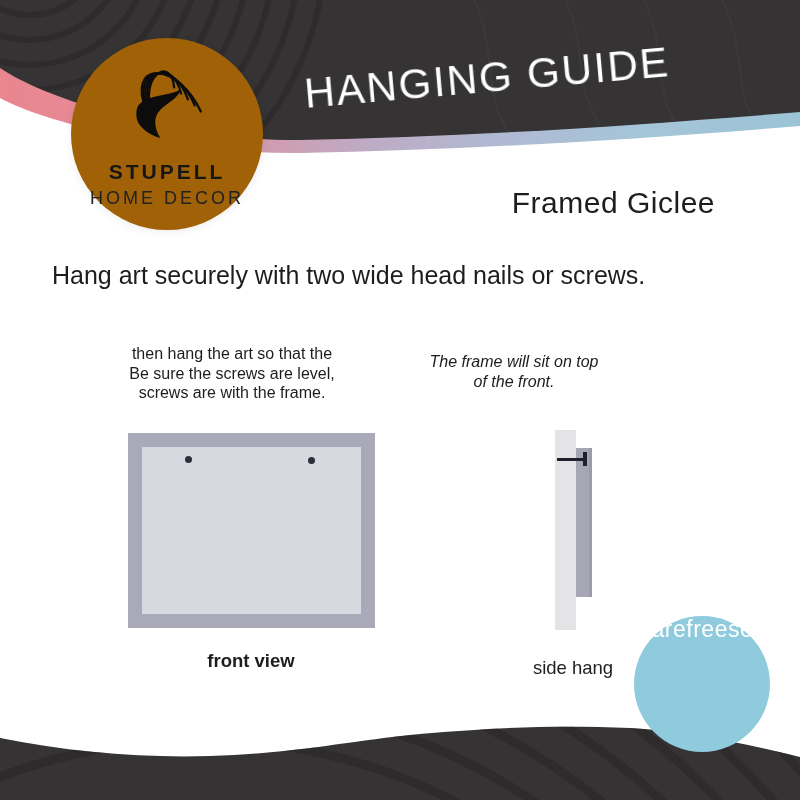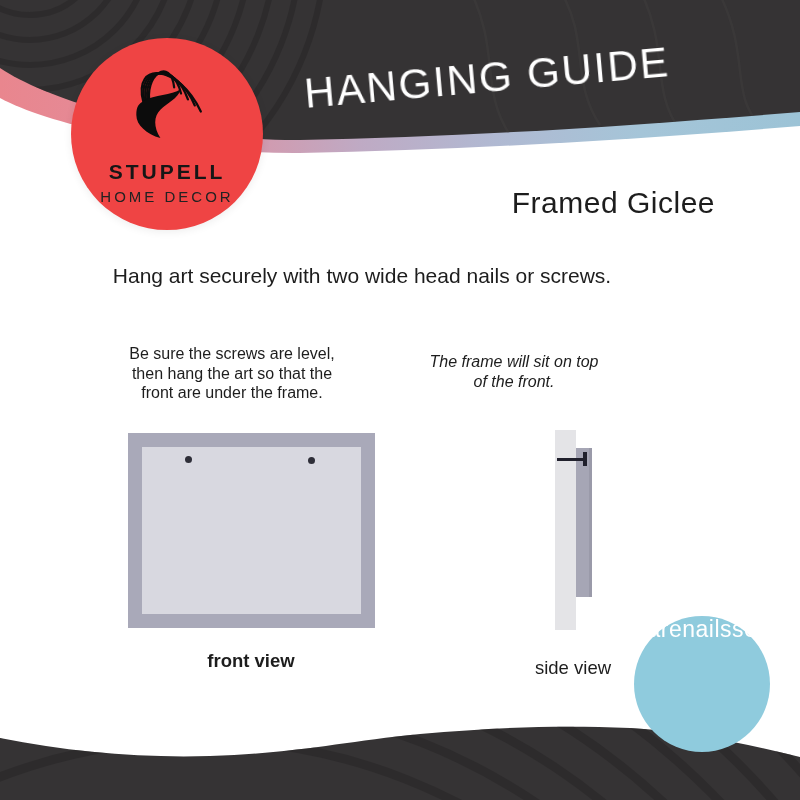--- a/index.html
+++ b/index.html
@@ -5,46 +5,46 @@
   html,body{margin:0;padding:0;background:#fff;}
   .stage{
     position:relative;width:800px;height:800px;overflow:hidden;background:#fff;
     font-family:"Liberation Sans","DejaVu Sans",sans-serif;color:var(--text-dark,#1d1d1d);
   }
   .bg-svg{position:absolute;left:0;top:0;width:800px;height:800px;z-index:0;}
 
   
   .logo-circle{
     position:absolute;left:71px;top:38px;width:192px;height:192px;border-radius:50%;
-    background:#ef4444;z-index:2;box-shadow:0 2px 8px rgba(0,0,0,0.07);
+    background:#a16207;z-index:2;box-shadow:0 2px 8px rgba(0,0,0,0.07);
   }
   .logo-mark{position:absolute;left:55px;top:16px;width:86px;height:96px;}
   .brand-name{
     position:absolute;left:0;top:122px;width:192px;text-align:center;
     font-size:21px;letter-spacing:3px;font-weight:600;color:#161616;
   }
   .brand-tagline{
     position:absolute;left:0;top:150px;width:192px;text-align:center;
-    font-size:15px;letter-spacing:3px;font-weight:500;color:#222;
+    font-size:18px;letter-spacing:3px;font-weight:500;color:#222;
   }
 
   
   .headline{
     position:absolute;left:277px;top:54px;width:420px;text-align:center;z-index:1;
     font-size:42px;font-weight:500;letter-spacing:2px;color:var(--heading-white,#fff);
     transform:rotate(-5deg);transform-origin:50% 50%;white-space:nowrap;
   }
 
   .subtitle{
     position:absolute;left:115px;top:186px;width:600px;text-align:right;
     font-size:30px;line-height:34px;letter-spacing:0.5px;color:var(--text-dark,#1d1d1d);z-index:1;
   }
   .main-instruction{
-    position:absolute;left:62px;top:262px;width:600px;text-align:center;
-    font-size:21px;line-height:27px;color:var(--text-dark,#1d1d1d);z-index:1;
+    position:absolute;left:52px;top:262px;width:600px;
+    font-size:25px;line-height:27px;color:var(--text-dark,#1d1d1d);z-index:1;
   }
   .col-text{position:absolute;text-align:center;font-size:16px;line-height:19.5px;color:var(--text-dark,#1d1d1d);z-index:1;}
   .col-text.front{left:82px;top:344px;width:300px;}
   .col-text.side{left:364px;top:352px;width:300px;font-style:italic;}
 
   
   .front-frame{
     position:absolute;left:128px;top:433px;width:247px;height:195px;box-sizing:border-box;
     background:var(--frame-fill,#d8d8e0);border:14px solid var(--frame-border,#a9a9b9);z-index:1;
   }
@@ -147,39 +147,39 @@
     <div class="brand-tagline">HOME DECOR</div>
   </div>
 
   <div class="headline">HANGING GUIDE</div>
 
   <div class="subtitle">Framed Giclee</div>
 
   <div class="main-instruction">Hang art securely with two wide head nails or screws.</div>
 
   <div class="col-text front">
+    <div>then hang the art so that the</div>
     <div>Be sure the screws are level,</div>
-    <div>then hang the art so that the</div>
-    <div>front are under the frame.</div>
+    <div>screws are with the frame.</div>
   </div>
   <div class="col-text side">
     <div>The frame will sit on top</div>
     <div>of the front.</div>
   </div>
 
   <div class="front-frame"></div>
   <div class="screw-dot left"></div>
   <div class="screw-dot right"></div>
   <div class="caption front">front view</div>
 
   <div class="wall-strip"></div>
   <div class="side-frame"></div>
   <div class="nail-line"></div>
   <div class="nail-head"></div>
-  <div class="caption side">side view</div>
+  <div class="caption side">side hang</div>
 
   <div class="badge">
     <span>hardware</span>
-    <span>nails</span>
+    <span>free</span>
     <span>securely</span>
   </div>
 
 </div>
 
 </body></html>

